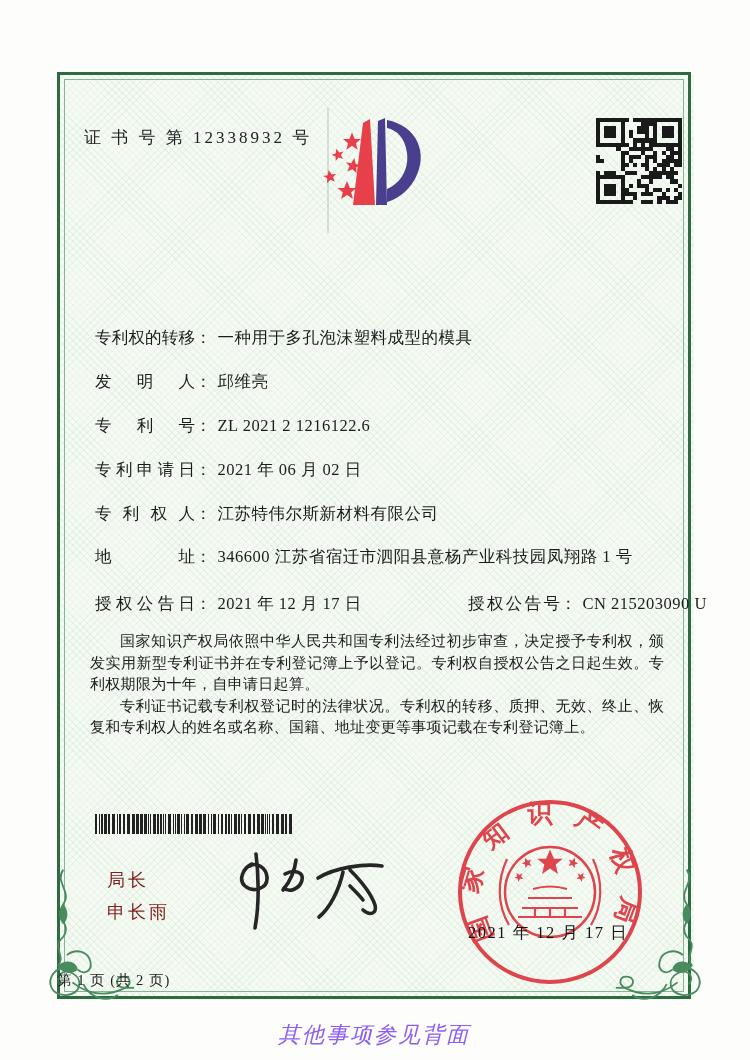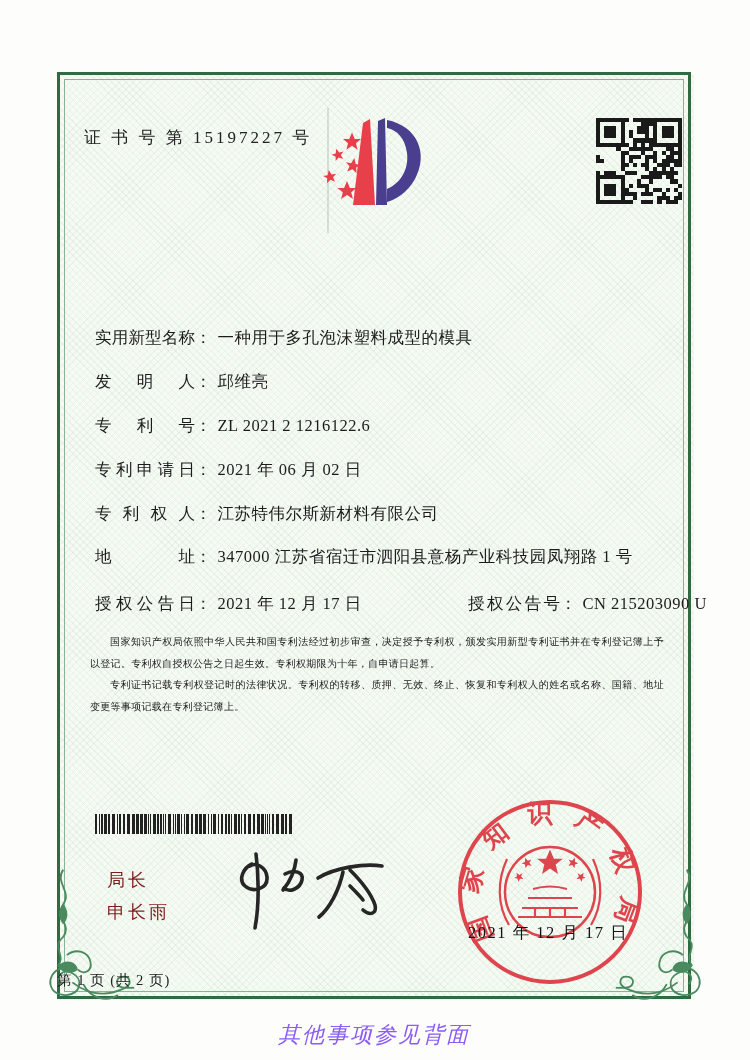--- a/index.html
+++ b/index.html
@@ -40,21 +40,21 @@
   .flabel{
     display:inline-block;width:100px;text-align:justify;text-align-last:justify;
     vertical-align:top;
   }
   .fcolon{display:inline-block;margin-right:6px;}
   .fvalue{letter-spacing:0.5px;}
   .grant-no{position:absolute;left:373px;top:0;font-size:16.5px;white-space:nowrap;}
   .grant-no .flabel{width:92px;}
   .paragraphs{
     position:absolute;left:90px;top:631px;width:574px;
-    font-size:10px;line-height:21.5px;text-align:justify;color:#1c1c1c;
+    font-size:15px;line-height:21.5px;text-align:justify;color:#1c1c1c;
   }
   .paragraphs p{margin:0;text-indent:2em;letter-spacing:0.3px;}
   .barcode{position:absolute;left:95px;top:814px;width:200px;height:20px;}
   .officer{position:absolute;left:107px;top:868px;font-size:18px;letter-spacing:3px;color:#7f1d1d;}
   .officer div{margin-bottom:8px;}
   .signature{position:absolute;left:222px;top:848px;}
   .seal{position:absolute;left:455px;top:797px;opacity:0.95;}
   .seal-date{
     position:absolute;left:468px;top:922px;font-size:16.5px;letter-spacing:1.5px;color:#141414;
   }
@@ -103,21 +103,21 @@
       <path d="M34,96 C44,88 58,92 60,104 C62,114 52,118 46,112"></path>
       <path d="M52,128 C60,144 78,148 90,140"></path>
       <path d="M96,132 L108,132"></path>
     </g>
     <g fill="#4a8a5f">
       <path d="M30,40 C36,46 36,56 30,62 C24,56 24,46 30,40 Z"></path>
       <path d="M24,108 C32,100 44,102 46,112 C38,118 28,116 24,108 Z"></path>
     </g>
   </svg>
 
-  <div class="cert-no">证 书 号 第 15197227 号</div>
+  <div class="cert-no">证 书 号 第 12338932 号</div>
 
   <svg class="logo" width="160" height="130" viewBox="0 0 160 130">
     <line x1="33" y1="3" x2="33" y2="128" stroke="#b7c3ba" stroke-width="1"></line>
     <polygon points="68,18 75,14 80,100 58,100" fill="#e8404b"></polygon>
     <polygon points="83,16 90,13 92,100 81,100" fill="#4a3f8f"></polygon>
     <path d="M92,15 C122,21 134,48 120,74 C112,88 100,95 92,97 L92,84 C106,78 114,64 112,48 C110,33 102,25 92,23 Z" fill="#4a3f8f"></path>
     <g fill="#e8404b">
       <path transform="translate(57,37) scale(0.95)" d="M0,-10 L2.9,-3.1 L9.5,-3.1 L4.2,1.2 L5.9,8.1 L0,4 L-5.9,8.1 L-4.2,1.2 L-9.5,-3.1 L-2.9,-3.1 Z"></path>
       <path transform="translate(43,50) scale(0.65) rotate(-15)" d="M0,-10 L2.9,-3.1 L9.5,-3.1 L4.2,1.2 L5.9,8.1 L0,4 L-5.9,8.1 L-4.2,1.2 L-9.5,-3.1 L-2.9,-3.1 Z"></path>
       <path transform="translate(58,61) scale(0.8) rotate(10)" d="M0,-10 L2.9,-3.1 L9.5,-3.1 L4.2,1.2 L5.9,8.1 L0,4 L-5.9,8.1 L-4.2,1.2 L-9.5,-3.1 L-2.9,-3.1 Z"></path>
@@ -364,36 +364,36 @@
       <rect x="12" y="20" width="1" height="1" fill="#1a1a1a"></rect>
       <rect x="13" y="20" width="1" height="1" fill="#1a1a1a"></rect>
       <rect x="15" y="20" width="1" height="1" fill="#1a1a1a"></rect>
       <rect x="17" y="20" width="1" height="1" fill="#1a1a1a"></rect>
       <rect x="18" y="20" width="1" height="1" fill="#1a1a1a"></rect>
       <rect x="19" y="20" width="1" height="1" fill="#1a1a1a"></rect>
     </svg>
 
 
   <div class="field" style="top:327px">
-    <span class="flabel">实用新型名称</span><span class="fcolon">：</span><span class="fvalue">一种用于多孔泡沫塑料成型的模具</span>
+    <span class="flabel">专利权的转移</span><span class="fcolon">：</span><span class="fvalue">一种用于多孔泡沫塑料成型的模具</span>
   </div>
   <div class="field" style="top:371px">
     <span class="flabel">发明人</span><span class="fcolon">：</span><span class="fvalue">邱维亮</span>
   </div>
   <div class="field" style="top:415px">
     <span class="flabel">专利号</span><span class="fcolon">：</span><span class="fvalue">ZL 2021 2 1216122.6</span>
   </div>
   <div class="field" style="top:459px">
     <span class="flabel">专利申请日</span><span class="fcolon">：</span><span class="fvalue">2021 年 06 月 02 日</span>
   </div>
   <div class="field" style="top:503px">
     <span class="flabel">专利权人</span><span class="fcolon">：</span><span class="fvalue">江苏特伟尔斯新材料有限公司</span>
   </div>
   <div class="field" style="top:546px">
-    <span class="flabel">地址</span><span class="fcolon">：</span><span class="fvalue">347000 江苏省宿迁市泗阳县意杨产业科技园凤翔路 1 号</span>
+    <span class="flabel">地址</span><span class="fcolon">：</span><span class="fvalue">346600 江苏省宿迁市泗阳县意杨产业科技园凤翔路 1 号</span>
   </div>
   <div class="field" style="top:593px;right:0;left:95px;">
     <span class="flabel">授权公告日</span><span class="fcolon">：</span><span class="fvalue">2021 年 12 月 17 日</span>
     <span class="grant-no">
       <span class="flabel">授权公告号</span><span class="fcolon">：</span><span class="fvalue">CN 215203090 U</span>
     </span>
   </div>
 
   <div class="paragraphs">
     <p>国家知识产权局依照中华人民共和国专利法经过初步审查，决定授予专利权，颁发实用新型专利证书并在专利登记簿上予以登记。专利权自授权公告之日起生效。专利权期限为十年，自申请日起算。</p>

